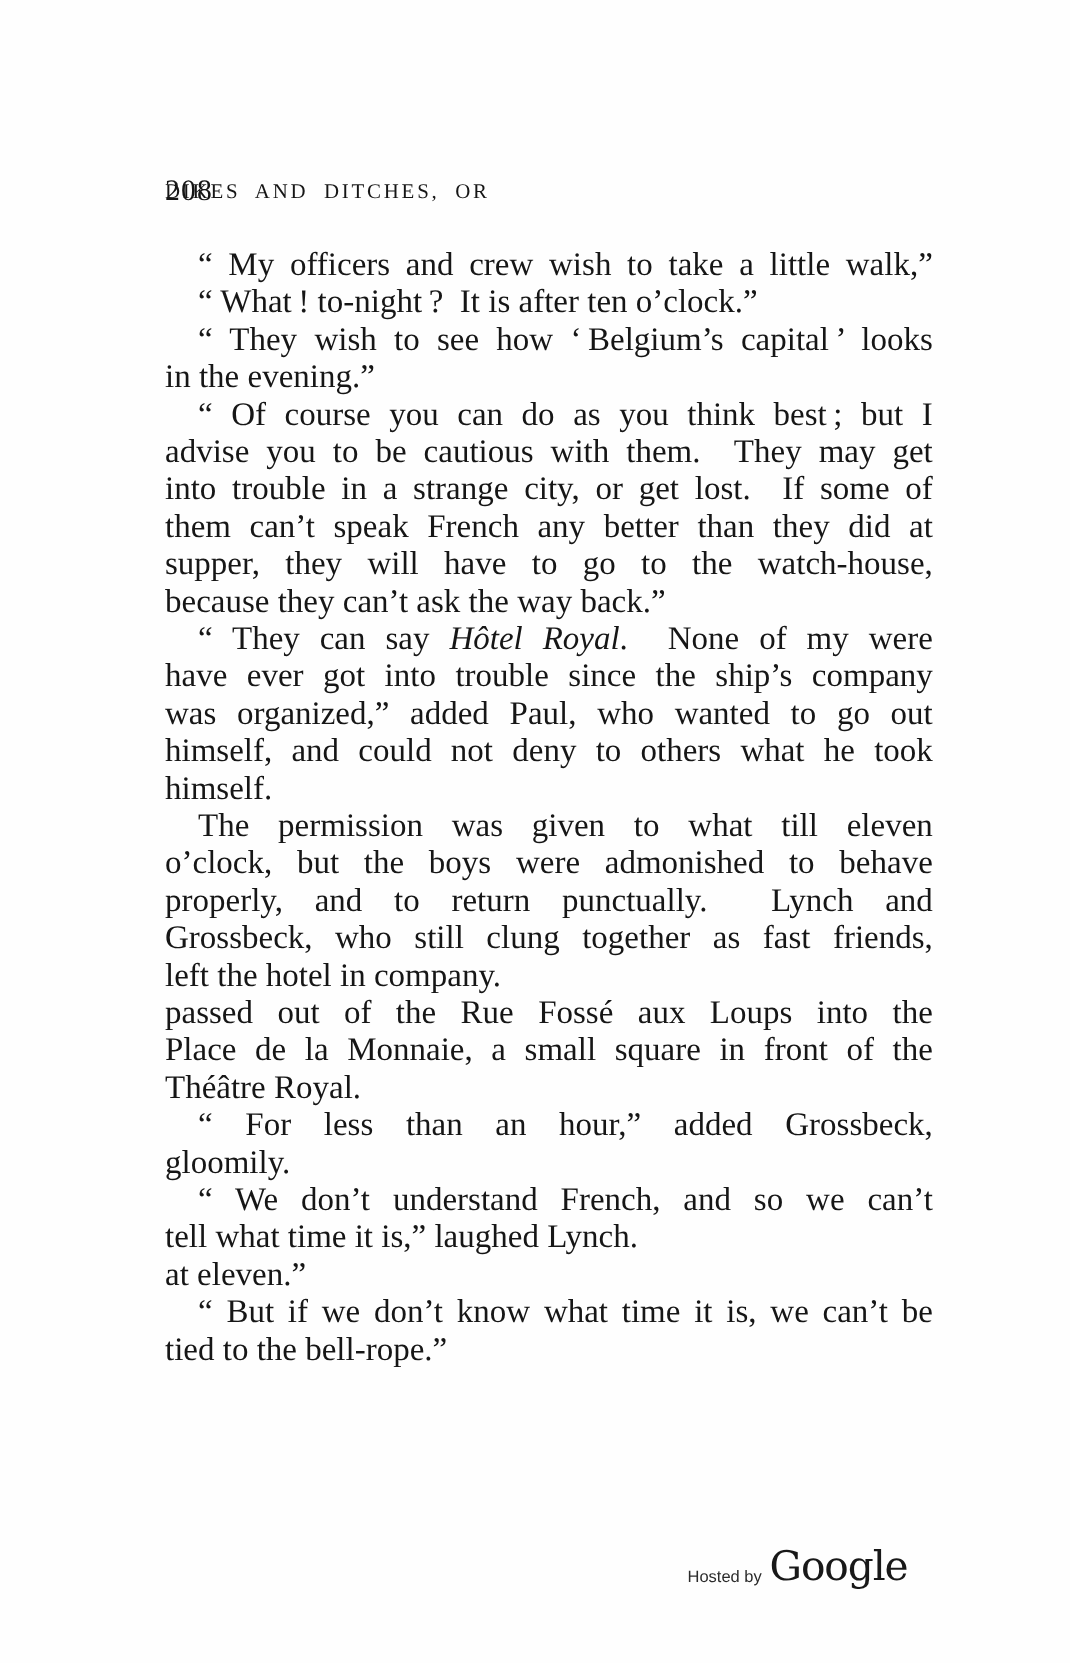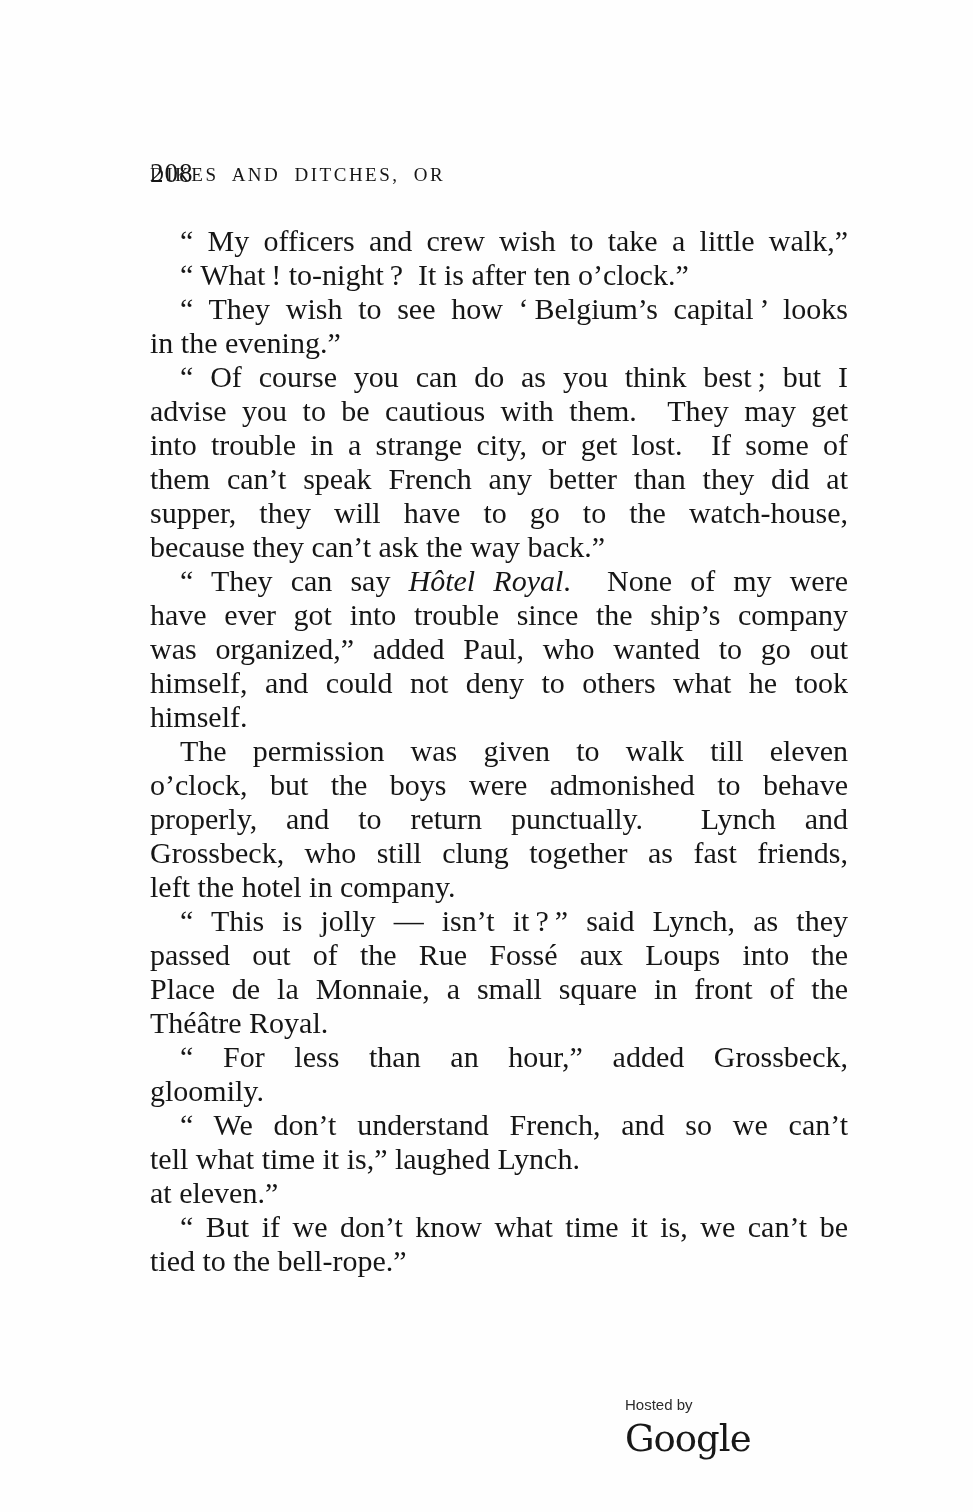--- a/index.html
+++ b/index.html
@@ -62,23 +62,22 @@
   }
   .it {
     font-style: italic;
   }
   .watermark {
     position: absolute;
     top: 1396px;
     left: 625px;
     height: 46px;
     display: flex;
-    align-items: flex-start;
+    align-items: flex-end;
     gap: 7px;
-    flex-direction: column;
   }
   .hosted-by {
     font-family: "Liberation Sans", "DejaVu Sans", sans-serif;
     font-size: 15px;
     color: #2b2b2b;
     white-space: nowrap;
   }
   .google-logo {
     font-family: "DejaVu Serif", "Liberation Serif", serif;
     font-size: 37px;
@@ -106,26 +105,25 @@
       <div class="line j"><span>advise you to be cautious with them.  They may get</span></div>
       <div class="line j"><span>into trouble in a strange city, or get lost.  If some of</span></div>
       <div class="line j"><span>them can’t speak French any better than they did at</span></div>
       <div class="line j"><span>supper, they will have to go to the watch-house,</span></div>
       <div class="line"><span>because they can’t ask the way back.”</span></div>
       <div class="line indent j"><span>“ They can say </span><span class="it">Hôtel Royal</span><span>.  None of my were</span></div>
       <div class="line j"><span>have ever got into trouble since the ship’s company</span></div>
       <div class="line j"><span>was organized,” added Paul, who wanted to go out</span></div>
       <div class="line j"><span>himself, and could not deny to others what he took</span></div>
       <div class="line"><span>himself.</span></div>
-      <div class="line indent j"><span>The permission was given to walk till eleven</span></div>
+      <div class="line indent j"><span>The permission was given to what till eleven</span></div>
       <div class="line j"><span>o’clock, but the boys were admonished to behave</span></div>
       <div class="line j"><span>properly, and to return punctually.  Lynch and</span></div>
       <div class="line j"><span>Grossbeck, who still clung together as fast friends,</span></div>
       <div class="line"><span>left the hotel in company.</span></div>
-      <div class="line indent j"><span>“ This is jolly — isn’t it ? ” said Lynch, as they</span></div>
       <div class="line j"><span>passed out of the Rue Fossé aux Loups into the</span></div>
       <div class="line j"><span>Place de la Monnaie, a small square in front of the</span></div>
       <div class="line"><span>Théâtre Royal.</span></div>
       <div class="line indent j"><span>“ For less than an hour,” added Grossbeck,</span></div>
       <div class="line"><span>gloomily.</span></div>
       <div class="line indent j"><span>“ We don’t understand French, and so we can’t</span></div>
       <div class="line"><span>tell what time it is,” laughed Lynch.</span></div>
       <div class="line"><span>at eleven.”</span></div>
       <div class="line indent j"><span>“ But if we don’t know what time it is, we can’t be</span></div>
       <div class="line"><span>tied to the bell-rope.”</span></div>

